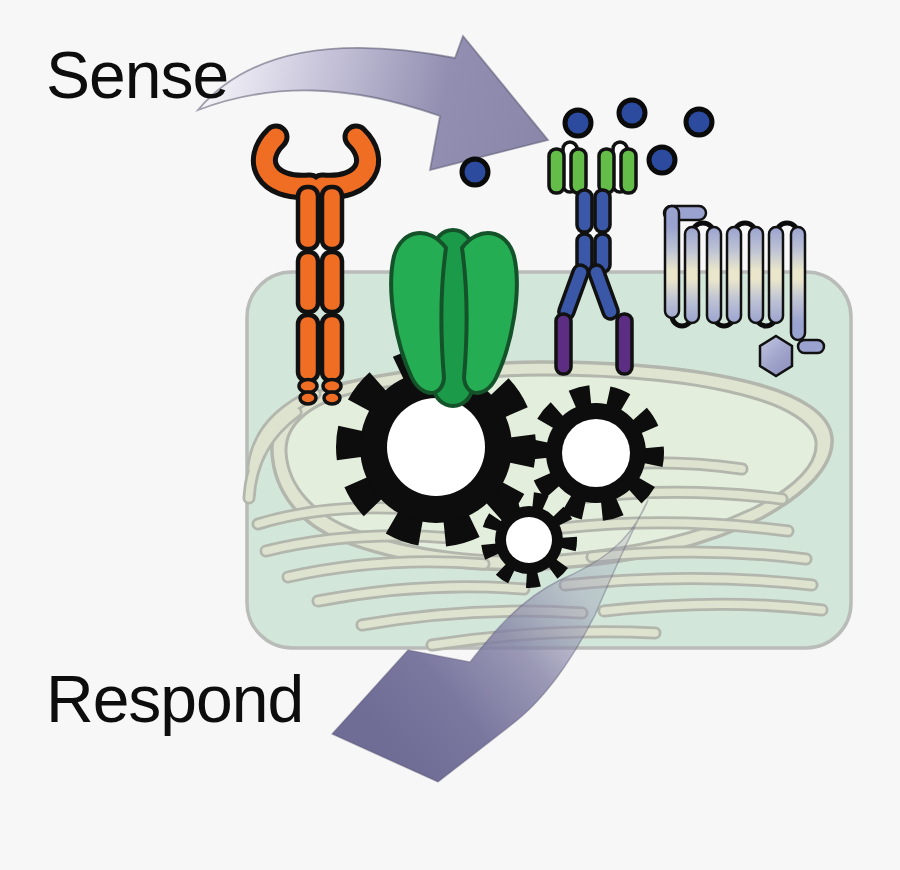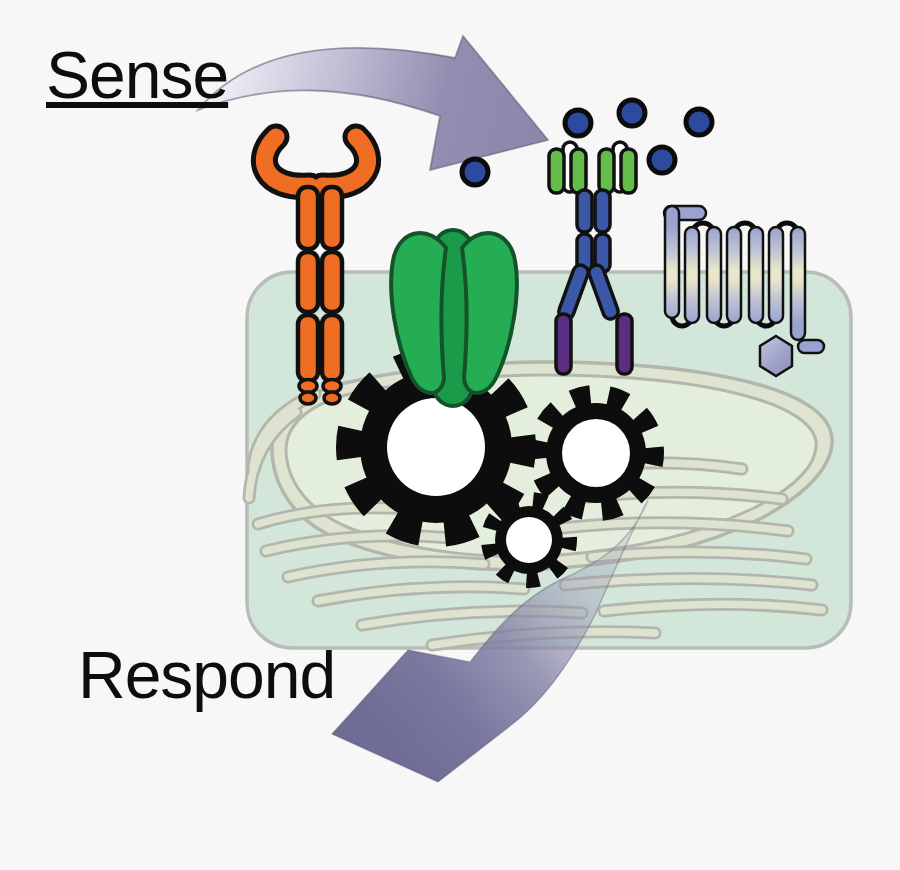--- a/index.html
+++ b/index.html
@@ -5,22 +5,22 @@
   html,body{margin:0;padding:0;background:#f7f7f7;}
   .stage{
     position:relative;width:900px;height:870px;overflow:hidden;
     background:#f7f7f7;font-family:"Liberation Sans",sans-serif;
   }
   .stage svg{position:absolute;left:0;top:0;}
   .label{
     position:absolute;color:#0d0d0d;font-size:66px;line-height:1;
     letter-spacing:-1px;user-select:none;white-space:nowrap;
   }
-  .label-sense{left:46px;top:42px;text-decoration:underline;}
-  .label-respond{left:46px;top:642px;margin-left:32px;}
+  .label-sense{left:46px;top:42px;}
+  .label-respond{left:46px;top:666px;}
 </style>
 </head>
 <body>
 
 <div class="stage">
 
 <svg width="900" height="870" viewBox="0 0 900 870">
   <defs>
     <linearGradient id="senseGrad" gradientUnits="userSpaceOnUse" x1="198" y1="70" x2="540" y2="150">
       <stop offset="0" stop-color="#fafafc"></stop>

